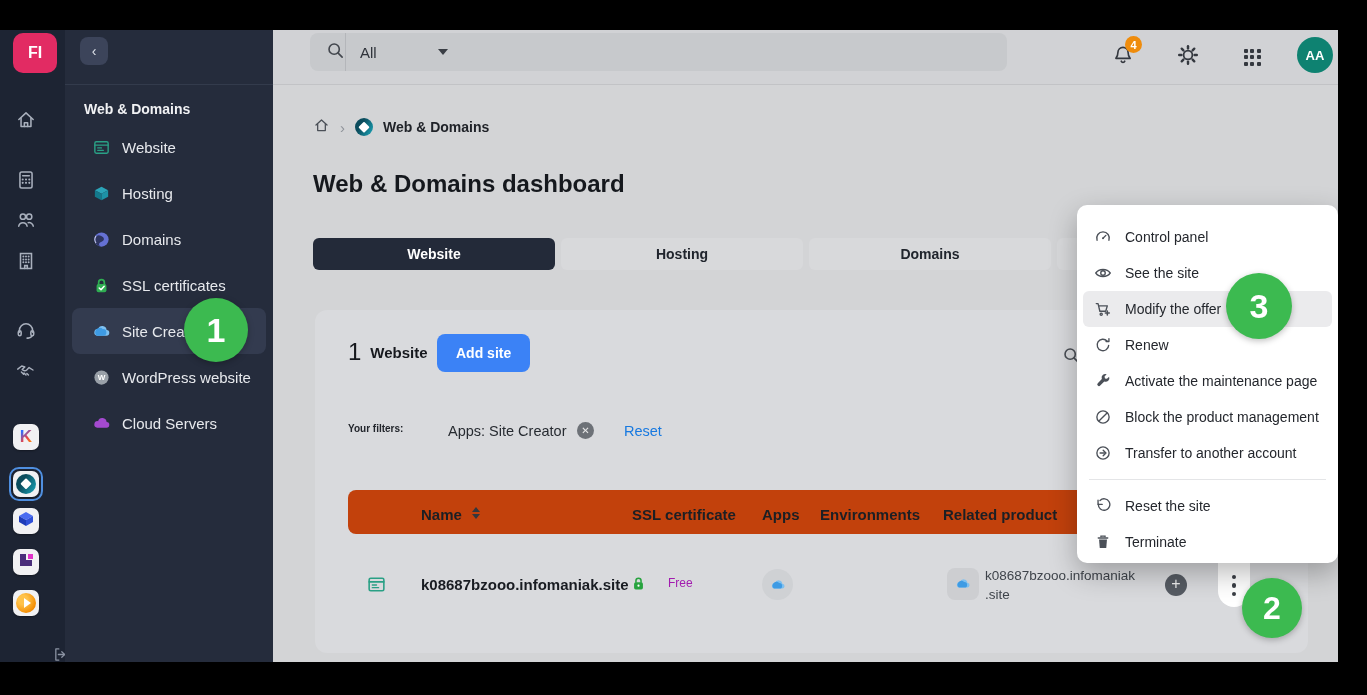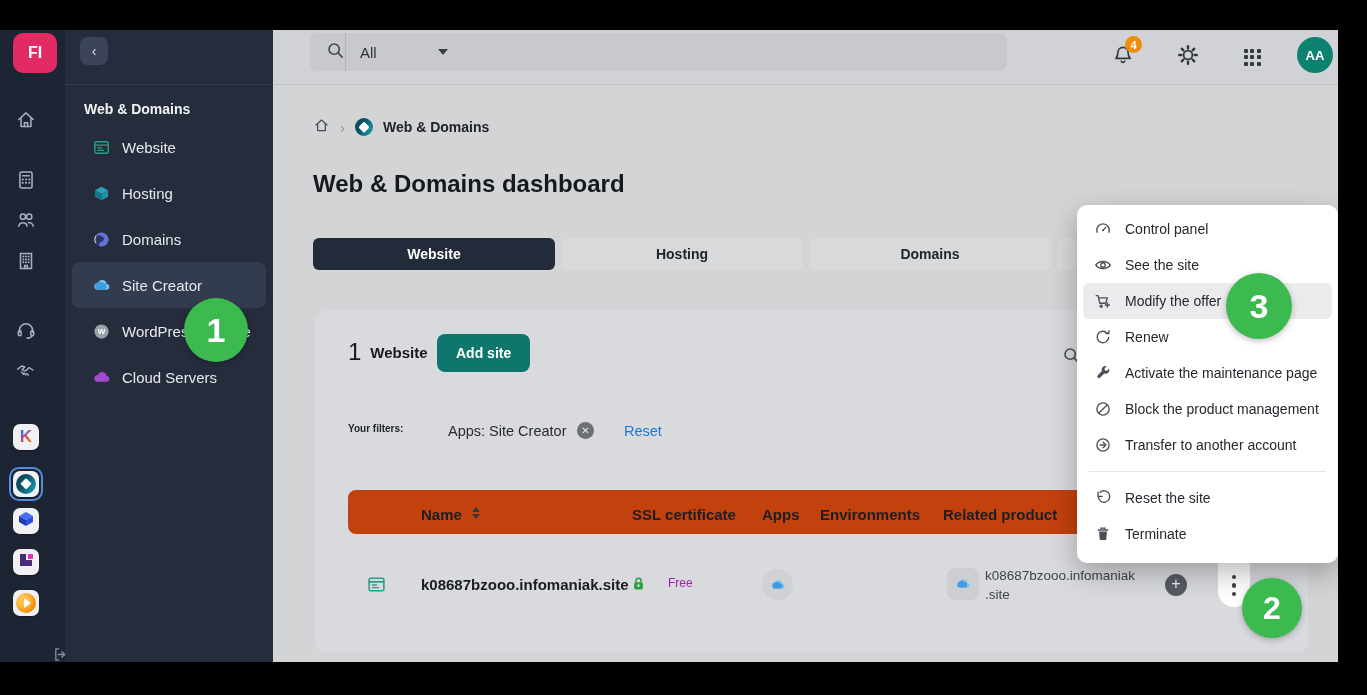--- a/index.html
+++ b/index.html
@@ -77,21 +77,21 @@
   .tabs { position:absolute; left:313px; top:208px; display:flex; gap:6px; }
   .tab { width:242px; height:32px; border-radius:6px; background:#d8d9db; color:#20252d;
          font-size:14px; font-weight:bold; display:flex; align-items:center; justify-content:center; }
   .tab.selected { background:#232a39; color:#fff; }
 
   .card { position:absolute; left:315px; top:280px; width:993px; height:343px; border-radius:12px; background:#d9dadd; }
   .count-row { position:absolute; left:33px; top:28px; display:flex; align-items:center; gap:9px; }
   .count-num { font-size:24px; color:#17191e; }
   .count-label { font-size:15px; font-weight:bold; color:#17191e; }
   .add-btn { position:absolute; left:122px; top:24px; height:38px; padding:0 19px; border-radius:8px;
-             background:#0f766e; color:#fff; font-size:14px; font-weight:bold;
+             background:#3b82f6; color:#fff; font-size:14px; font-weight:bold;
              display:flex; align-items:center; justify-content:center; }
   .card-search { position:absolute; left:747px; top:36px; color:#4a4e55; }
 
   .filters-row { position:absolute; left:33px; top:112px; height:18px; width:940px; }
   .filters-label { position:absolute; left:0; top:1px; font-size:10px; font-weight:bold; color:#23262c; }
   .filter-chip-label { position:absolute; left:100px; top:1px; font-size:14.5px; color:#272b31; }
   .chip-x { position:absolute; left:229px; top:0px; width:17px; height:17px; border-radius:50%;
             background:#6d7177; color:#e8e8e8; font-size:10px;
             display:flex; align-items:center; justify-content:center; }
   .reset-link { position:absolute; left:270px; top:1px; font-size:14.5px; color:#1879e0;margin-left:6px; }
@@ -114,21 +114,21 @@
   .plus-btn { position:absolute; left:817px; top:34px; width:22px; height:22px; border-radius:50%;
               background:#565b63; color:#eee; font-size:16px; line-height:20px; text-align:center; }
   .site-ico { position:absolute; left:18px; top:34px; }
 
   
   .menu-anchor { position:absolute; left:1218px; top:500px; width:32px; height:77px; background:#fff;
                  border-radius:0 0 16px 16px; display:flex; flex-direction:column; align-items:center;
                  justify-content:flex-end; padding-bottom:11px; gap:4px; z-index:30; }
   .menu-anchor i { width:4.5px; height:4.5px; border-radius:50%; background:#3a3e45; }
   .menu { position:absolute; left:1077px; top:175px; width:261px; height:358px; background:#fff;
-          border-radius:10px; box-shadow:0 10px 28px rgba(0,0,0,.28); padding-top:6px; z-index:31; }
+          border-radius:10px; box-shadow:0 10px 28px rgba(0,0,0,.28); padding-top:14px; z-index:31; }
   .mi { height:36px; display:flex; align-items:center; gap:13px; padding:0 17px; font-size:14px; color:#24272d; }
   .mi.hl { background:#ebebed; border-radius:6px; margin:0 6px; padding:0 11px; }
   .mi .mico { width:18px; height:18px; flex:0 0 18px; color:#4b5058; display:flex; align-items:center; justify-content:center; }
   .mi .mico svg { width:18px; height:18px; }
   .menu-divider { height:1px; background:#e4e5e7; margin:8px 12px; }
 
   
   .ann { position:absolute; border-radius:50%; background:#3cba50; color:#fff; font-weight:bold;
          display:flex; align-items:center; justify-content:center; z-index:50;
          box-shadow:0 2px 6px rgba(0,0,0,.25); }
@@ -261,20 +261,30 @@
         <span class="sb-ico">
           <svg viewBox="0 0 20 20">
             <circle cx="10" cy="10" r="7.5" fill="#6571d3"></circle>
             <path d="M7 5.5 c3 .5 6 2 5.5 4.5 c-.5 2.5 -4 2 -5 4.5 c-.6 1.6 1 2.5 1 2.5 c-3.5 -.5 -5.5 -3 -5.5 -7 c0 -2.5 1.6 -4 4 -4.5 z" fill="#2e3560"></path>
             <path d="M4.2 6.2 a7 7 0 0 0 0 7.6" stroke="#c9cdf0" stroke-width="1.1" fill="none"></path>
           </svg>
             </span>
         <span>Domains</span>
       </div>
 
+      <div class="sb-item">
+        <span class="sb-ico">
+          <svg viewBox="0 0 20 20">
+            <path d="M7 9 V6.8 a3 3 0 0 1 6 0 V9" stroke="#2fae52" stroke-width="1.8" fill="none"></path>
+            <rect x="4.8" y="8.5" width="10.4" height="8.5" rx="2" fill="#2fae52"></rect>
+            <polyline points="7.6,12.6 9.5,14.5 12.8,10.8" stroke="#fff" stroke-width="1.6" fill="none" stroke-linecap="round" stroke-linejoin="round"></polyline>
+          </svg>
+            </span>
+        <span>SSL certificates</span>
+      </div>
 
       <div class="sb-item selected">
         <span class="sb-ico">
           <svg viewBox="0 0 20 20">
             <path d="M5.5 14.5 h9.5 a3 3 0 0 0 .4 -6 a4.6 4.6 0 0 0 -9 -1 a3.4 3.4 0 0 0 -.9 7 z" fill="#7ec0f0"></path>
             <path d="M4.8 14.5 h7 a3.5 3.5 0 0 0 -.3 -7 a3.6 3.6 0 0 0 -6.7 7 z" fill="#3e9be4"></path>
           </svg>
             </span>
         <span>Site Creator</span>
       </div>

